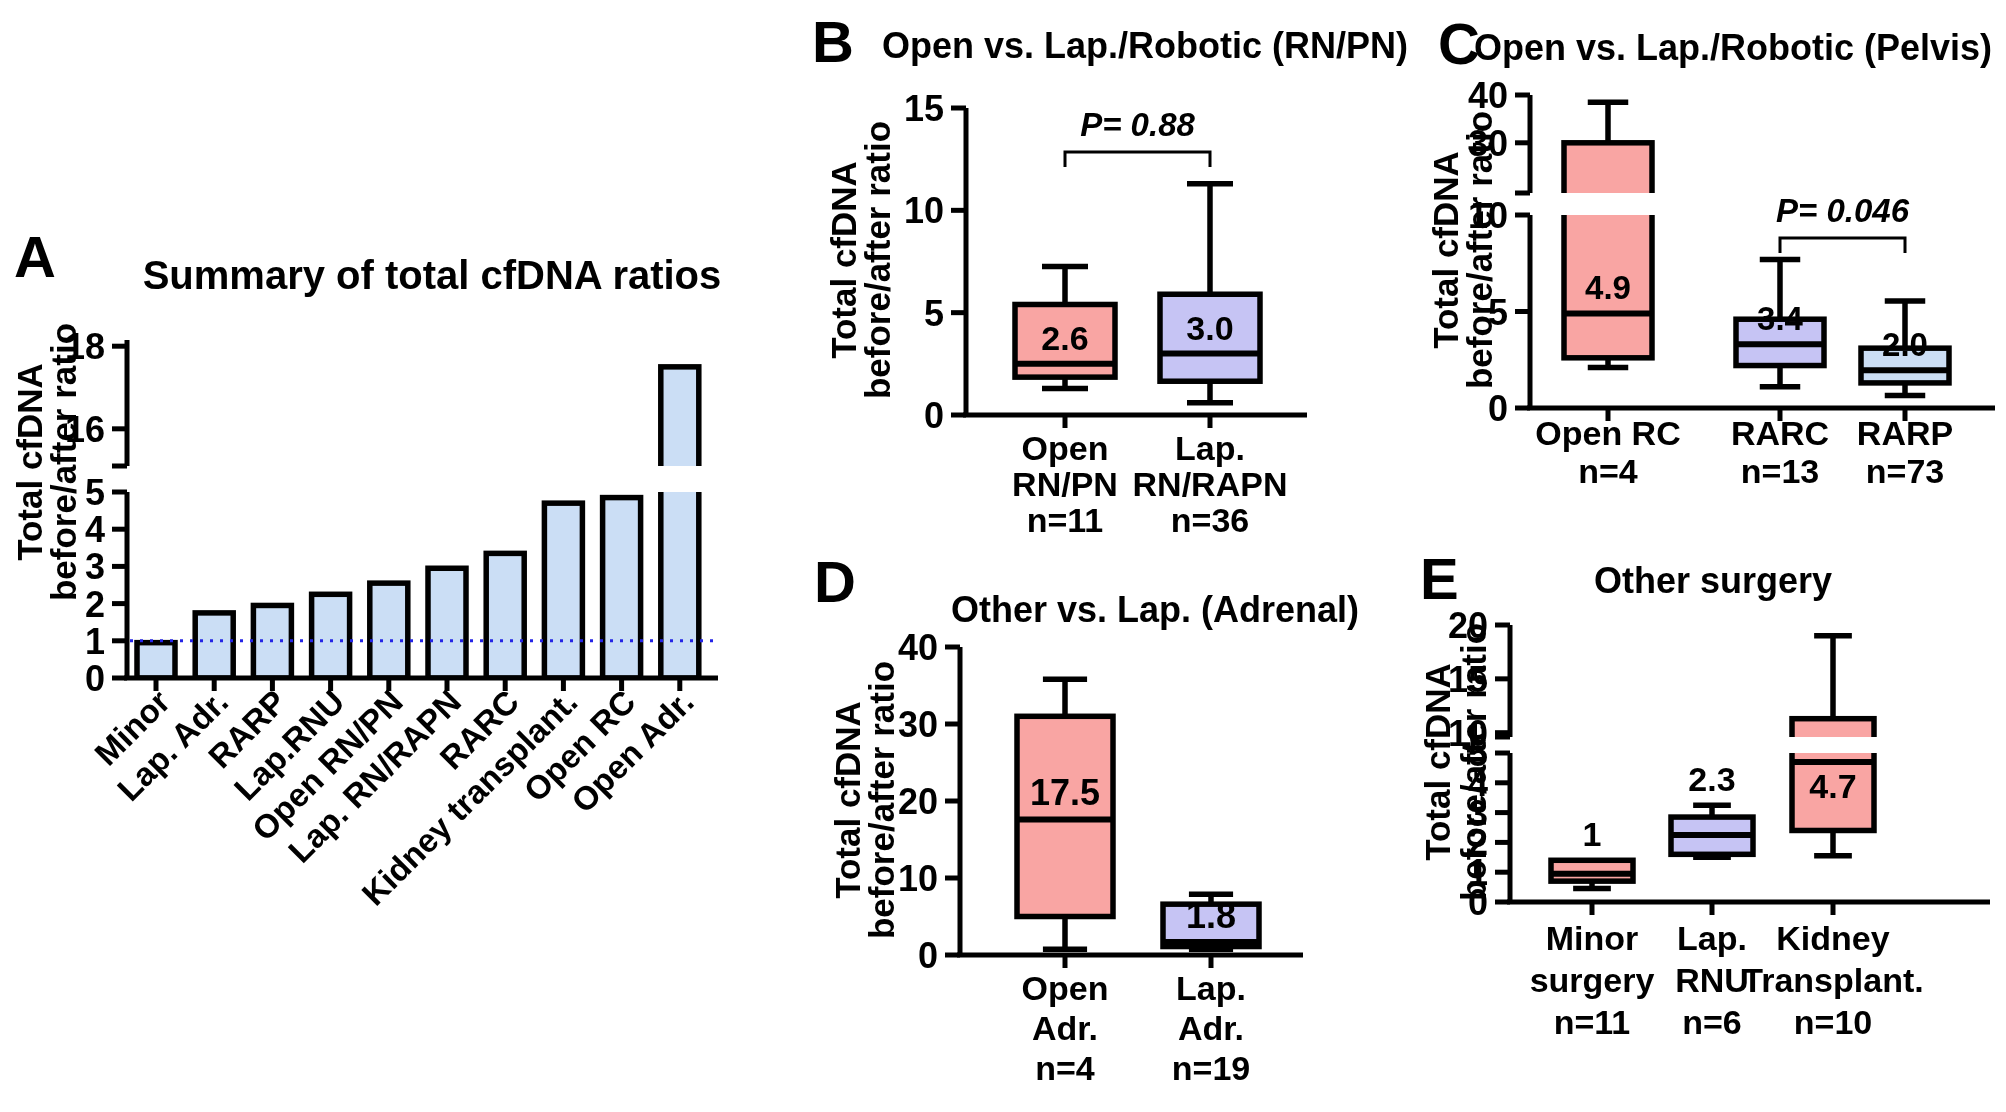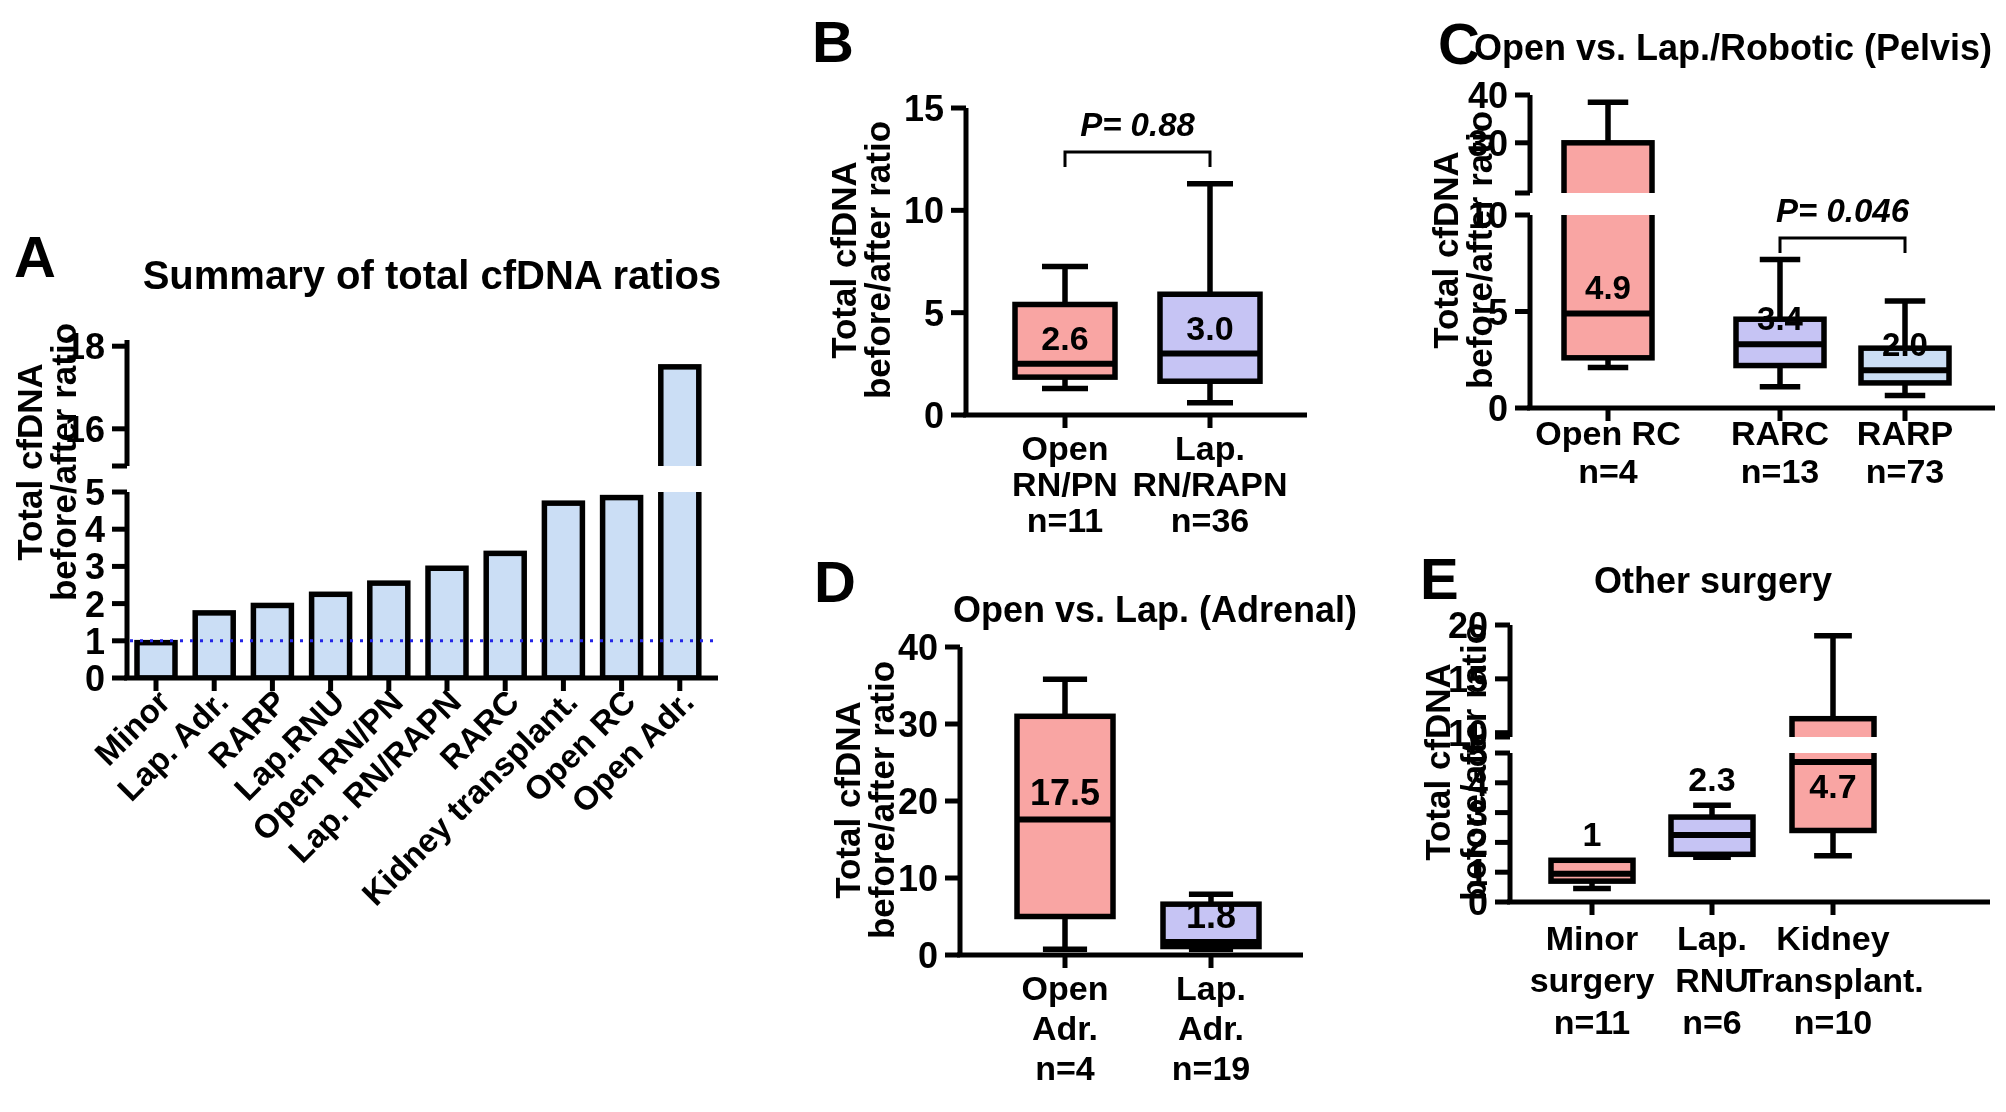--- a/index.html
+++ b/index.html
@@ -394,16 +394,17 @@
       <text x="1833" y="797.94" text-anchor="middle" font-size="34" font-weight="700" font-family="&quot;Liberation Sans&quot;,&quot;DejaVu Sans&quot;,sans-serif" fill="#000">4.7</text>
     </svg>
 
   <div class="panel-letter" id="letter-A">A</div>
   <div class="panel-letter" id="letter-B">B</div>
   <div class="panel-letter" id="letter-C">C</div>
   <div class="panel-letter" id="letter-D">D</div>
   <div class="panel-letter" id="letter-E">E</div>
 
   <div class="panel-title" id="title-A">Summary of total cfDNA ratios</div>
+  <div class="panel-title" id="title-B">Open vs. Lap./Robotic (RN/PN)</div>
   <div class="panel-title" id="title-C">Open vs. Lap./Robotic (Pelvis)</div>
-  <div class="panel-title" id="title-D">Open vs. Lap. (Adrenal)</div>
+  <div class="panel-title" id="title-D">Other vs. Lap. (Adrenal)</div>
   <div class="panel-title" id="title-E">Other surgery</div>
 </div>
 
 </body></html>

